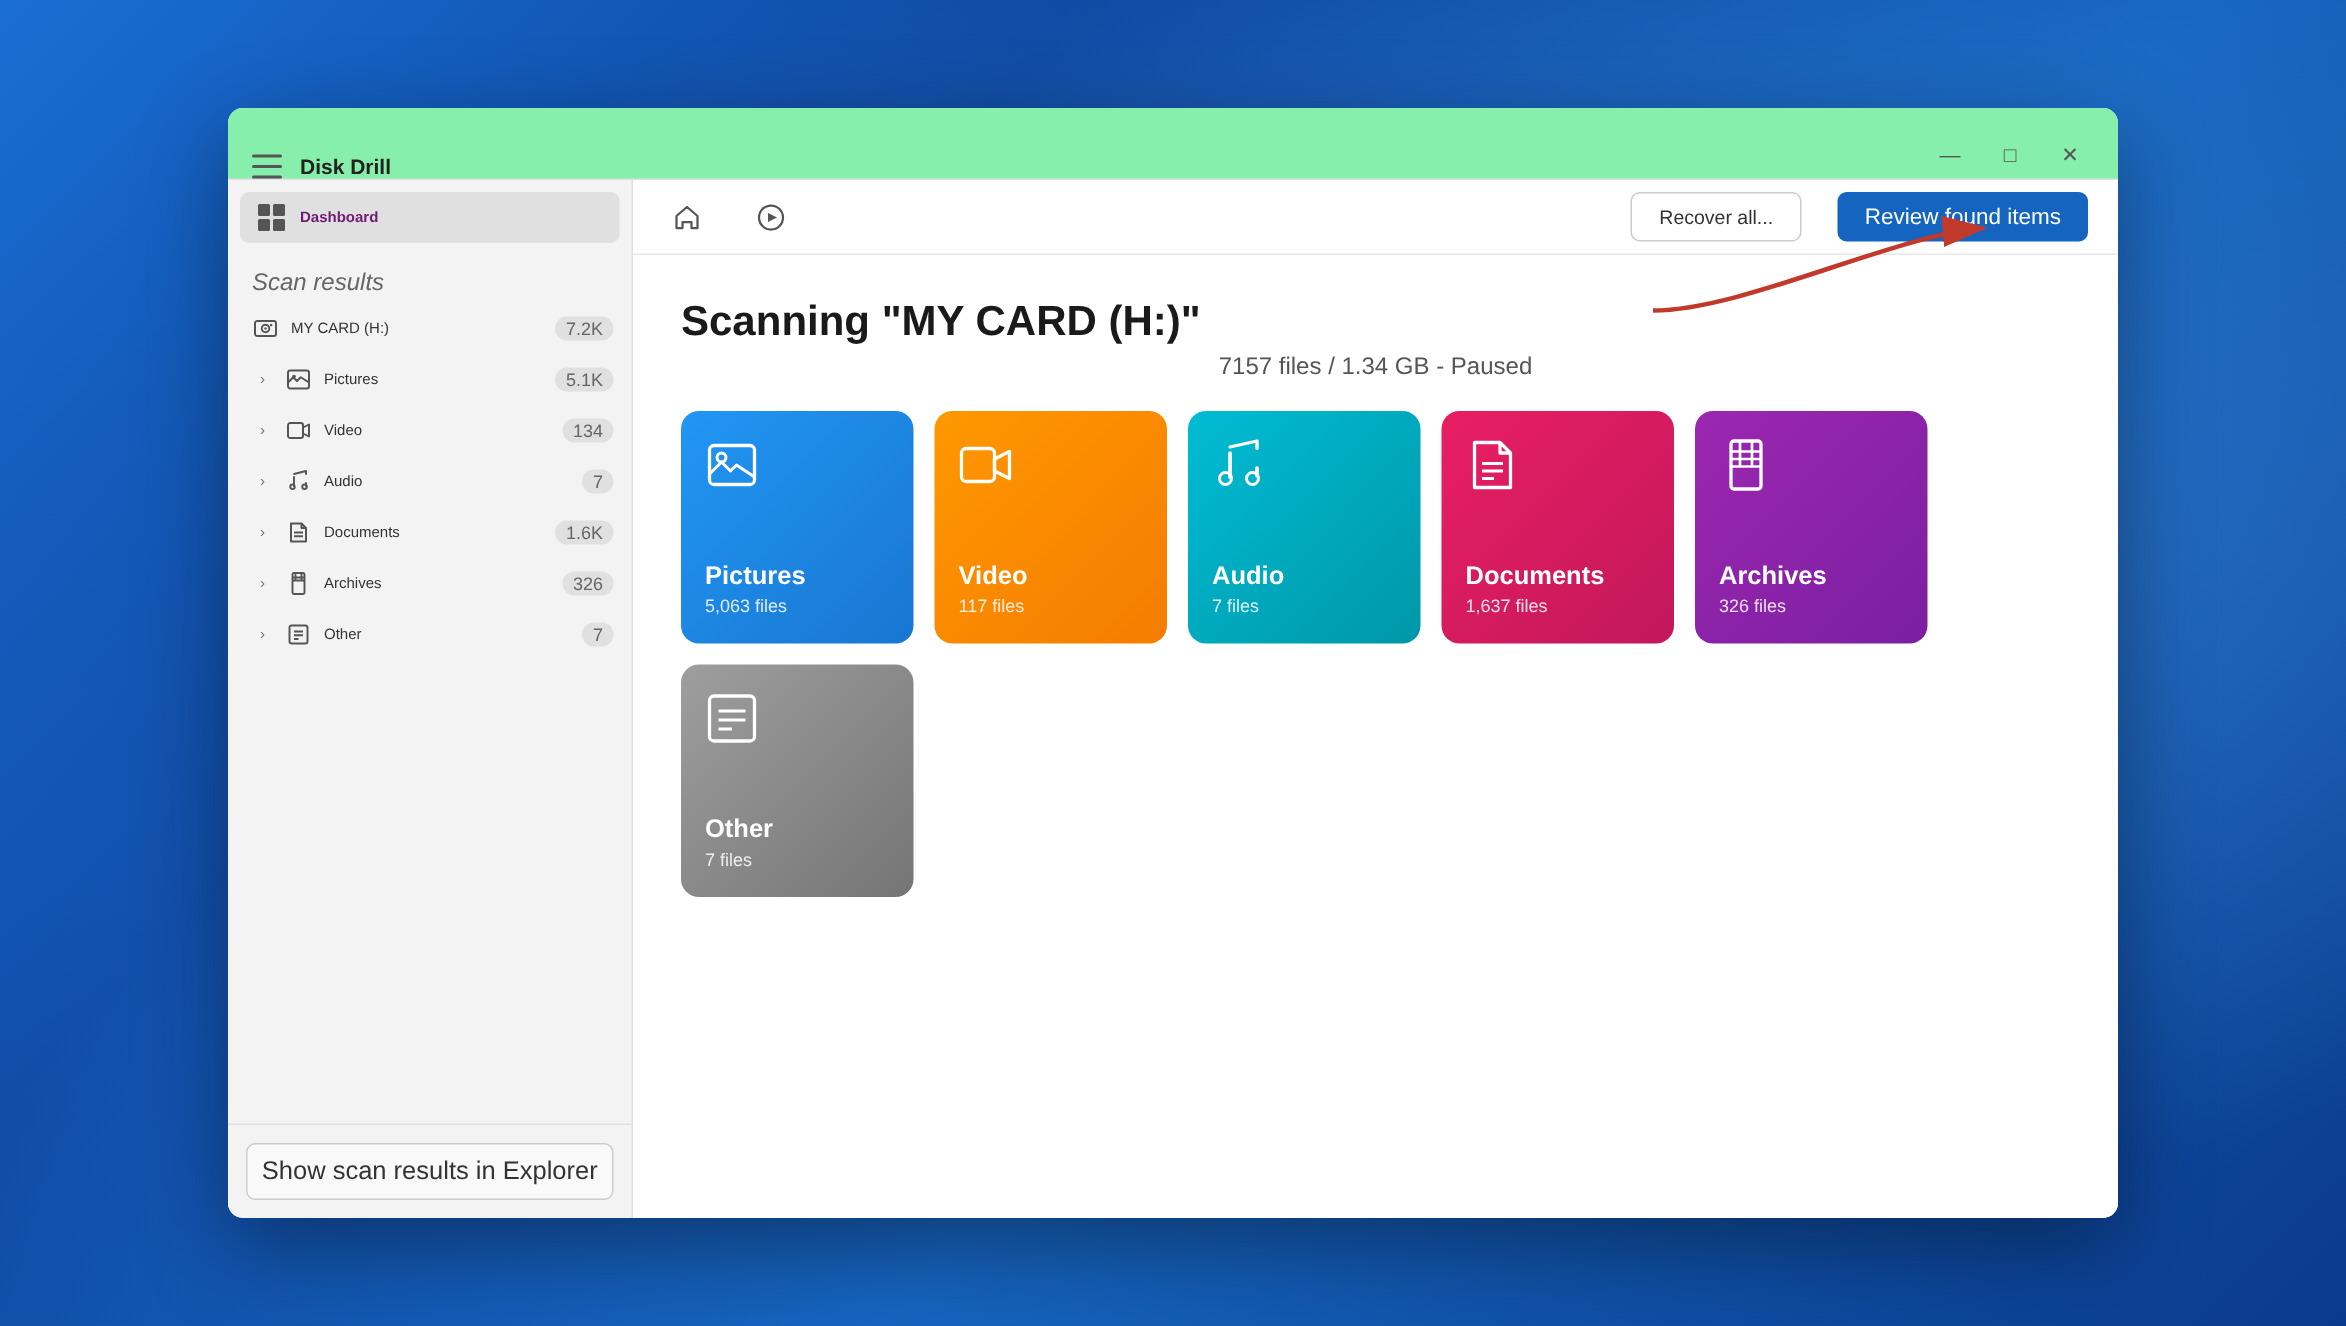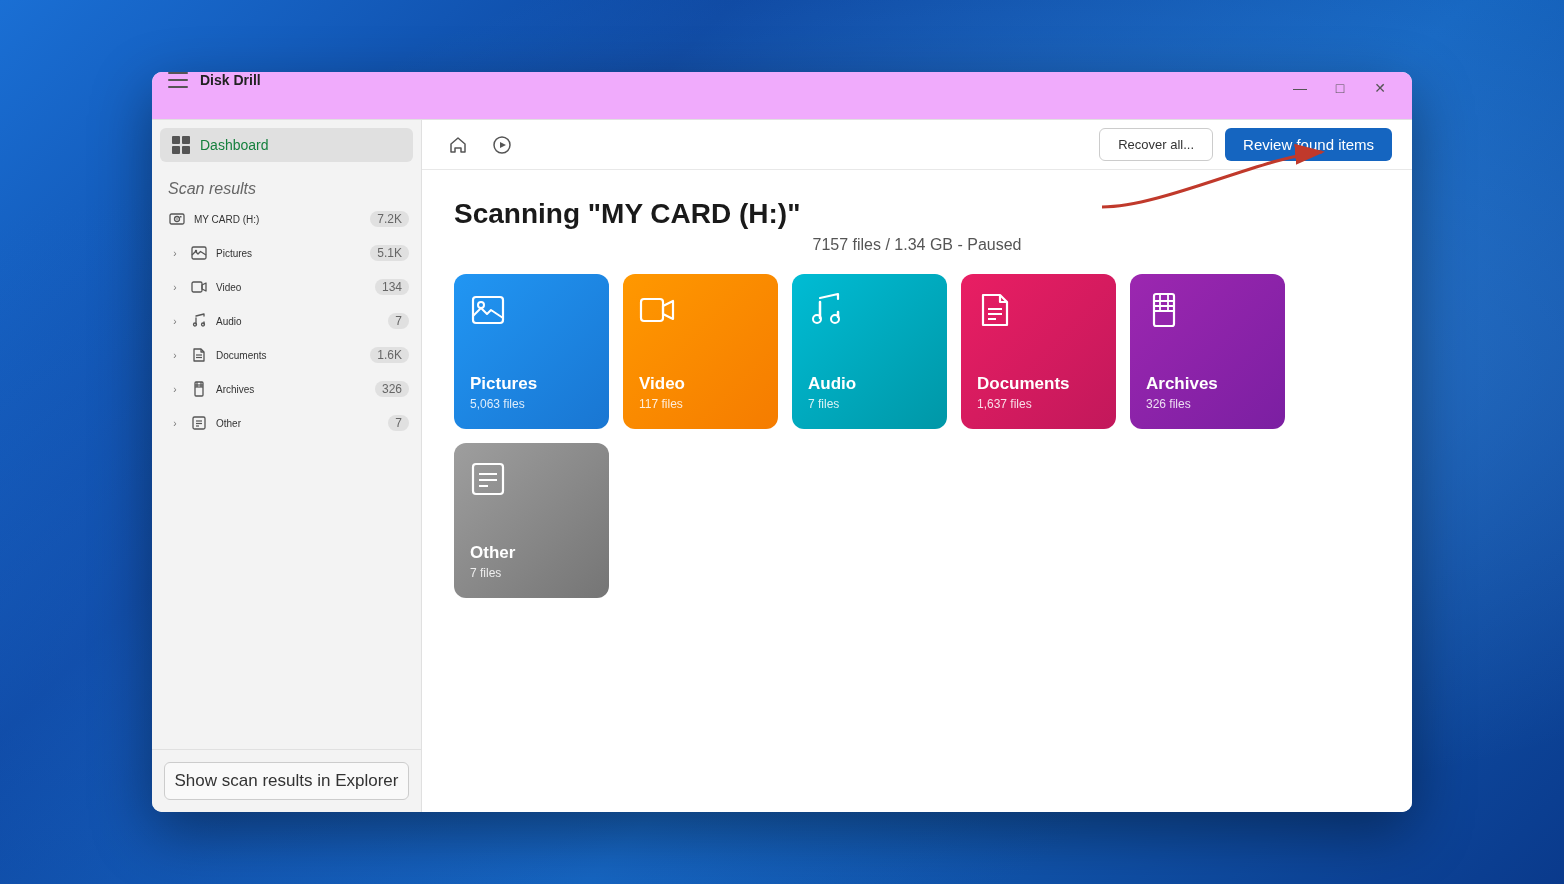--- a/index.html
+++ b/index.html
@@ -32,24 +32,24 @@
       box-shadow: 0 20px 60px rgba(0,0,0,0.4);
       display: flex;
       flex-direction: column;
       overflow: hidden;
       position: relative;
     }
 
     
     .titlebar {
       display: flex;
-      align-items: flex-start;
+      align-items: flex-end;
       padding: 0 16px;
       height: 48px;
-      background: #f0abfc;
+      background: #86efac;
       border-bottom: 1px solid #e0e0e0;
       flex-shrink: 0;
     }
     .titlebar-menu-icon {
       width: 20px;
       height: 16px;
       display: flex;
       flex-direction: column;
       justify-content: space-between;
       cursor: pointer;
@@ -117,23 +117,23 @@
       gap: 2px;
       width: 18px;
       height: 18px;
     }
     .sidebar-dashboard-icon span {
       background: #555;
       border-radius: 1px;
       display: block;
     }
     .sidebar-dashboard-label {
-      font-size: 14px;
-      font-weight: 400;
-      color: #15803d;
+      font-size: 10px;
+      font-weight: 700;
+      color: #701a75;
     }
     .sidebar-section-label {
       padding: 10px 16px 4px;
       font-size: 16px;
       color: #666;
       font-weight: 500;
       font-style: italic;
     }
     .sidebar-item {
       display: flex;
@@ -195,21 +195,21 @@
       flex-direction: column;
       background: #fff;
     }
 
     
     .toolbar {
       display: flex;
       align-items: center;
       padding: 8px 20px;
       border-bottom: 1px solid #e8e8e8;
-      gap: 12px;
+      gap: 24px;
     }
     .toolbar-icon-btn {
       width: 32px;
       height: 32px;
       border: none;
       background: transparent;
       cursor: pointer;
       display: flex;
       align-items: center;
       justify-content: center;

